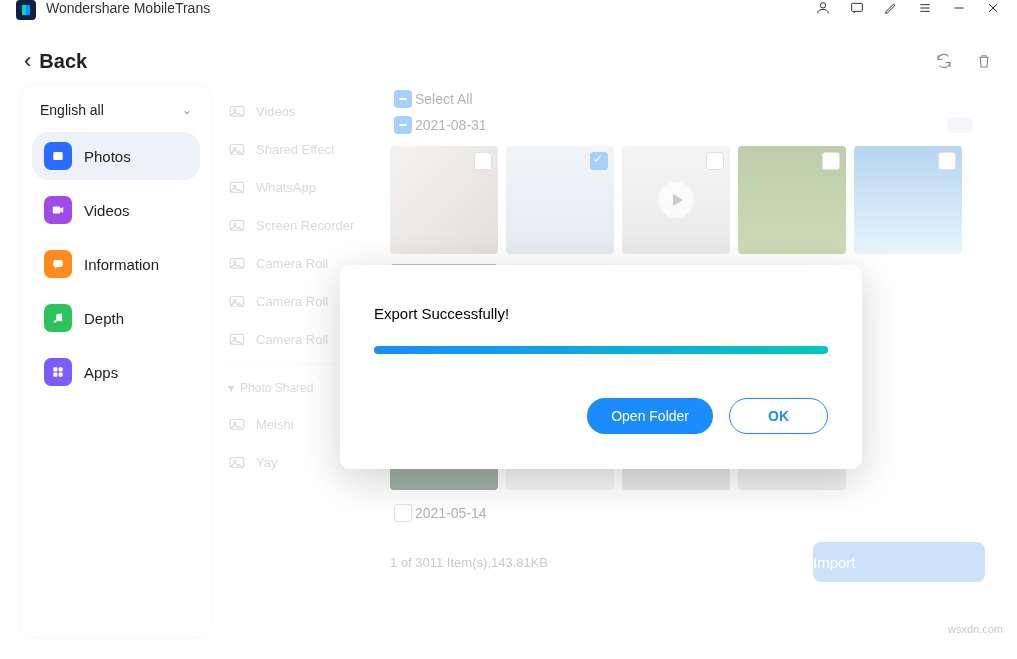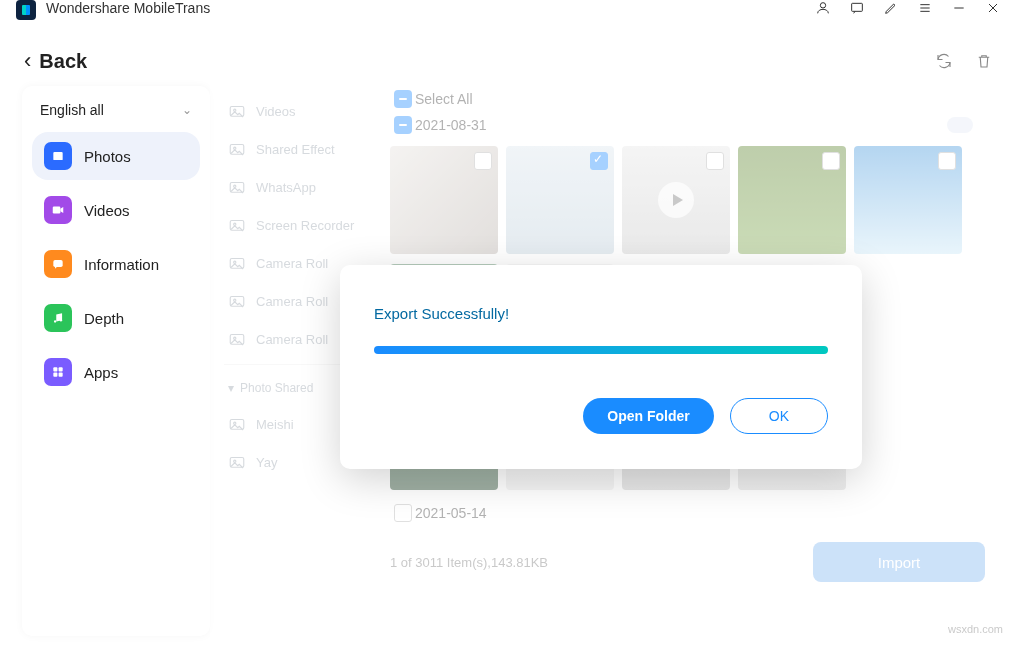--- a/index.html
+++ b/index.html
@@ -66,29 +66,29 @@
   .t9{background:linear-gradient(#e0e0e0,#c8c8c8);}
   .t10{background:linear-gradient(#e8e8e8,#d8d8d8);}
   .t11{background:linear-gradient(#f0f0f0,#e8e8e8);}
   .thumb .chk { position:absolute; top:6px; right:6px; width:18px; height:18px; border:1.5px solid #bbb; border-radius:3px; background:#fff;}
   .thumb .chk.on { background:#3b99ff; border-color:#3b99ff;}
   .thumb .chk.on::after { content:'✓'; color:#fff; font-size:12px; position:absolute; left:2px; top:-1px;}
   .thumb .play { position:absolute; top:50%; left:50%; transform:translate(-50%,-50%); width:36px; height:36px; border-radius:50%; background:rgba(255,255,255,0.7); display:flex; align-items:center; justify-content:center;}
   .thumb .play::after{content:''; border-left:10px solid #888; border-top:6px solid transparent; border-bottom:6px solid transparent; margin-left:3px;}
 
   .status-row { display:flex; align-items:center; margin-top:16px; font-size:13px; color:#888;}
-  .action-btn { width:172px; height:40px; border-radius:8px; background:#8fbef1; color:#fff; font-size:15px; display:flex; align-items:center; justify-content:center; cursor:pointer; margin-left:14px;}
+  .action-btn { width:172px; height:40px; border-radius:8px; background:#8fbef1; color:#fff; font-size:15px; display:flex; align-items:center; justify-content:flex-start; cursor:pointer; margin-left:14px;}
 
   
   .modal { position:absolute; top:265px; left:340px; width:522px; height:204px; background:#fff; border-radius:10px; box-shadow:0 10px 40px rgba(0,0,0,0.18); padding:40px 34px 26px 34px; z-index:50;}
-  .modal .msg { font-size:15px; color:#0369a1; margin-bottom:24px;}
+  .modal .msg { font-size:15px; color:#000000; margin-bottom:24px;}
   .progress { height:8px; border-radius:4px; background:linear-gradient(90deg,#1a8cff,#00c8c0);}
   .modal-btns { display:flex; justify-content:flex-end; gap:16px; margin-top:44px;}
-  .btn-primary { height:36px; padding:0 24px; border-radius:18px; background:#1a8cff; color:#fff; font-size:14px; font-weight:700; border:none; cursor:pointer;}
-  .btn-outline { height:36px; padding:0 38px; border-radius:18px; background:#fff; color:#1a8cff; font-size:14px; font-weight:400; border:1.5px solid #1a8cff; cursor:pointer;}
+  .btn-primary { height:36px; padding:0 24px; border-radius:18px; background:#1a8cff; color:#fff; font-size:14px; font-weight:400; border:none; cursor:pointer;}
+  .btn-outline { height:36px; padding:0 38px; border-radius:18px; background:#fff; color:#1a8cff; font-size:14px; font-weight:700; border:1.5px solid #1a8cff; cursor:pointer;}
 
   .watermark { position:absolute; bottom:24px; right:14px; font-size:11px; color:#888;}
 </style>
 </head>
 <body>
 
 <div class="titlebar">
   <div class="app-logo"></div>
   <div class="app-title">Wondershare MobileTrans</div>
   <div class="title-spacer"></div>

